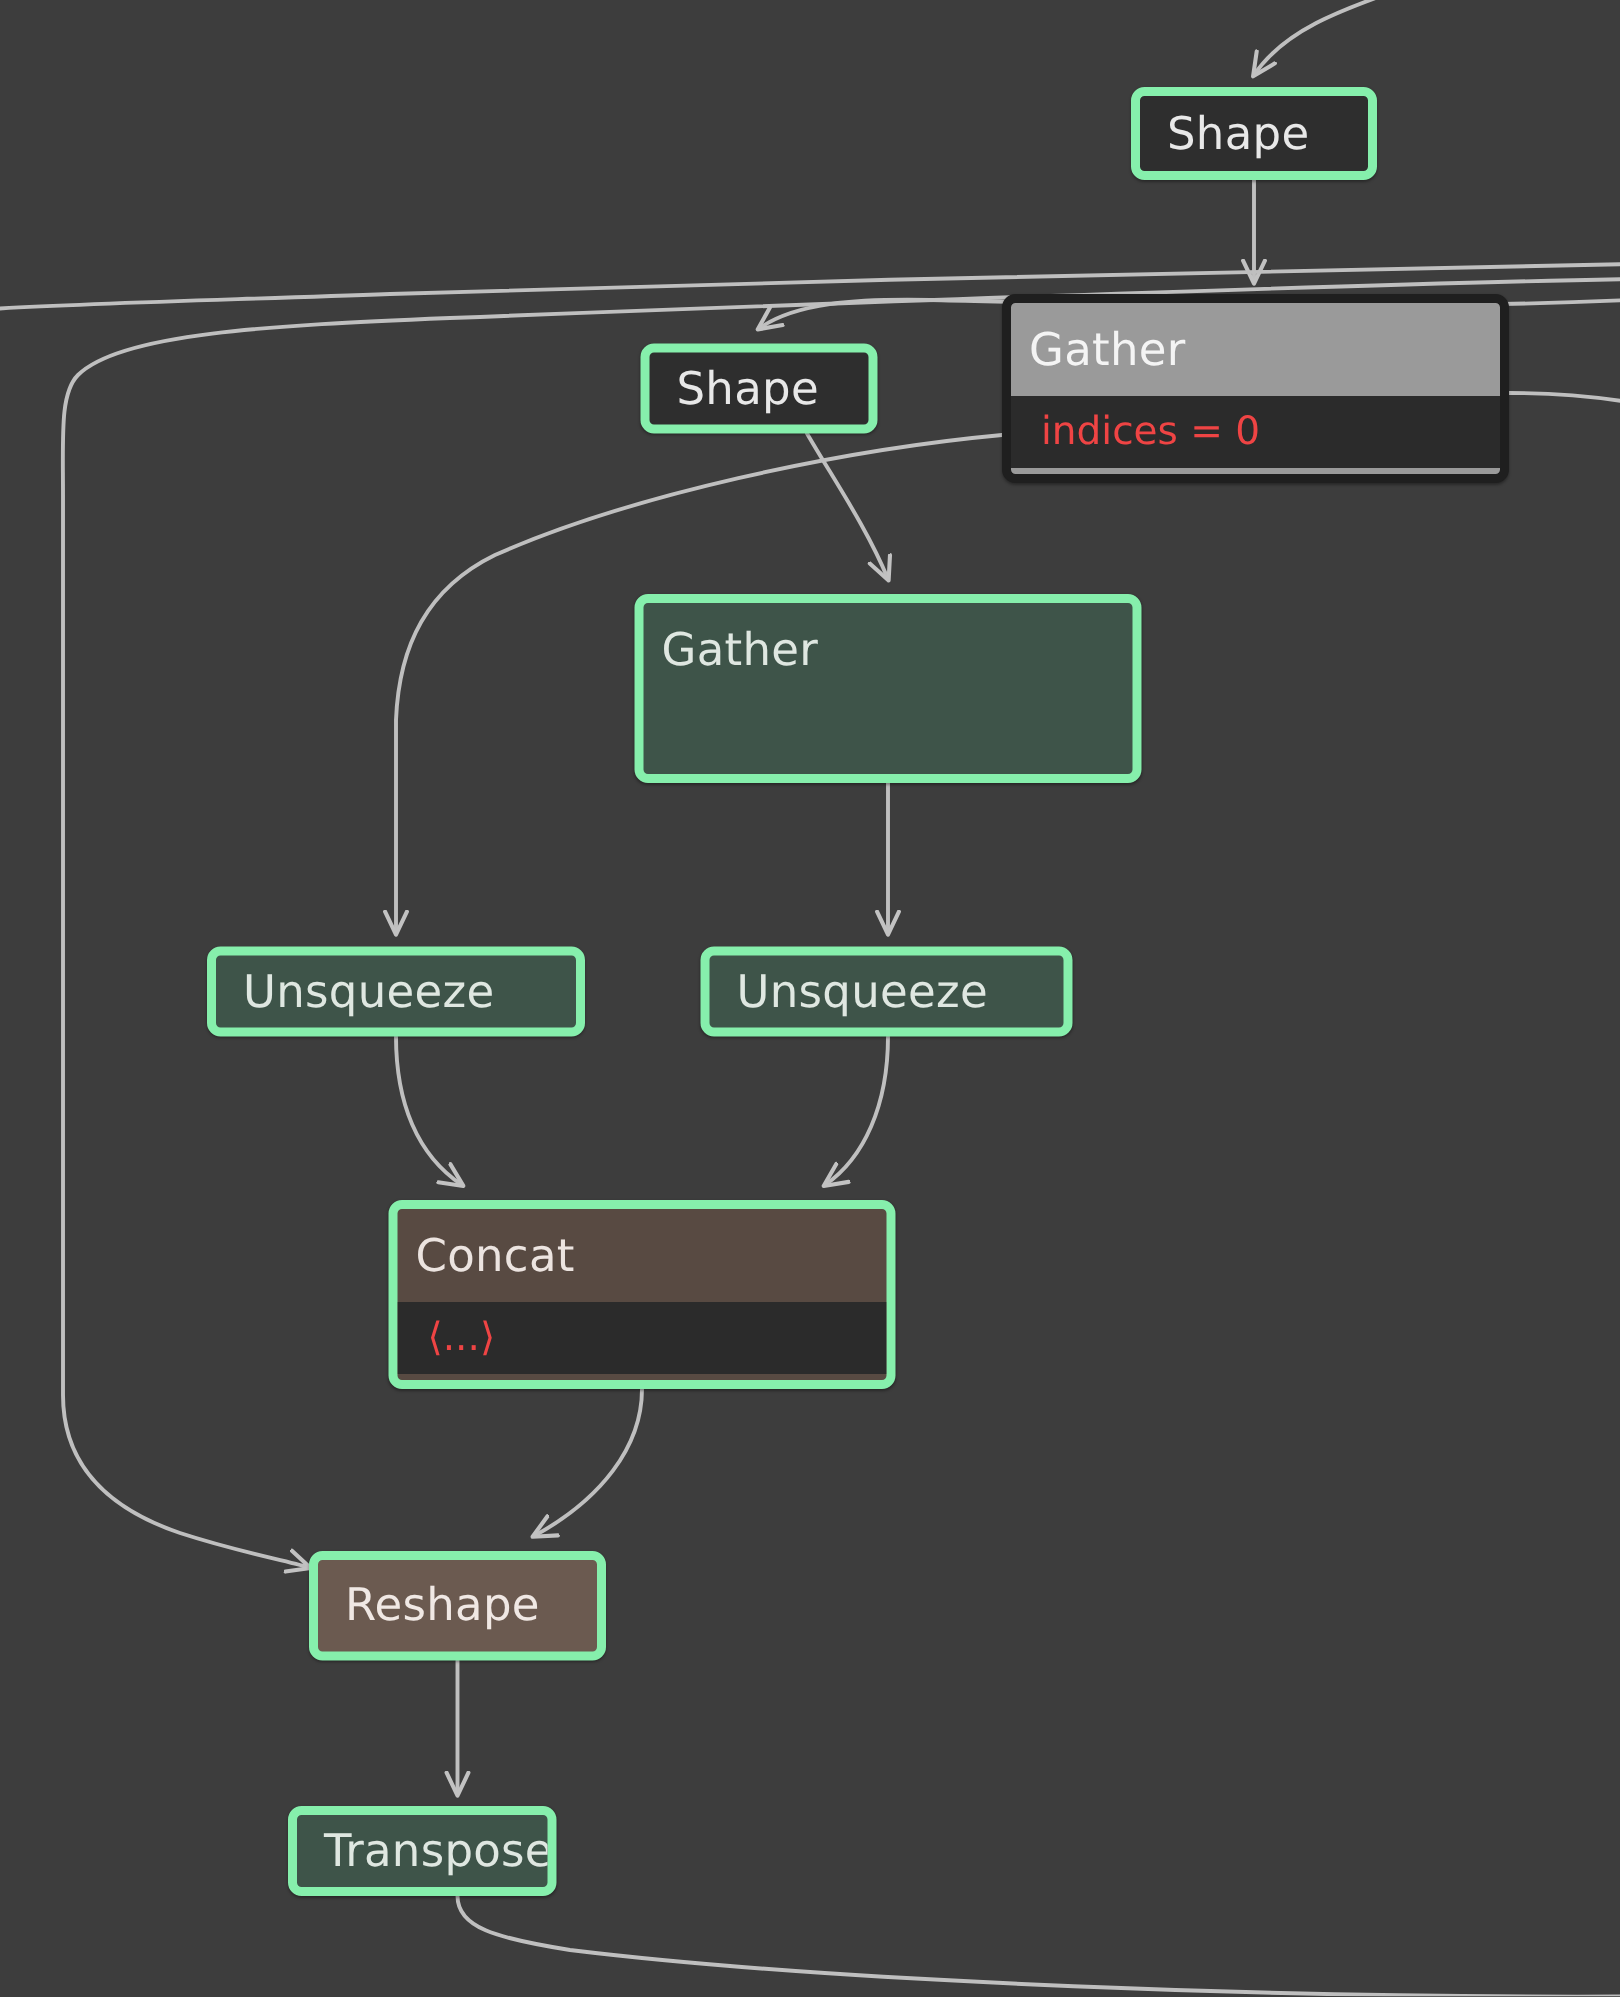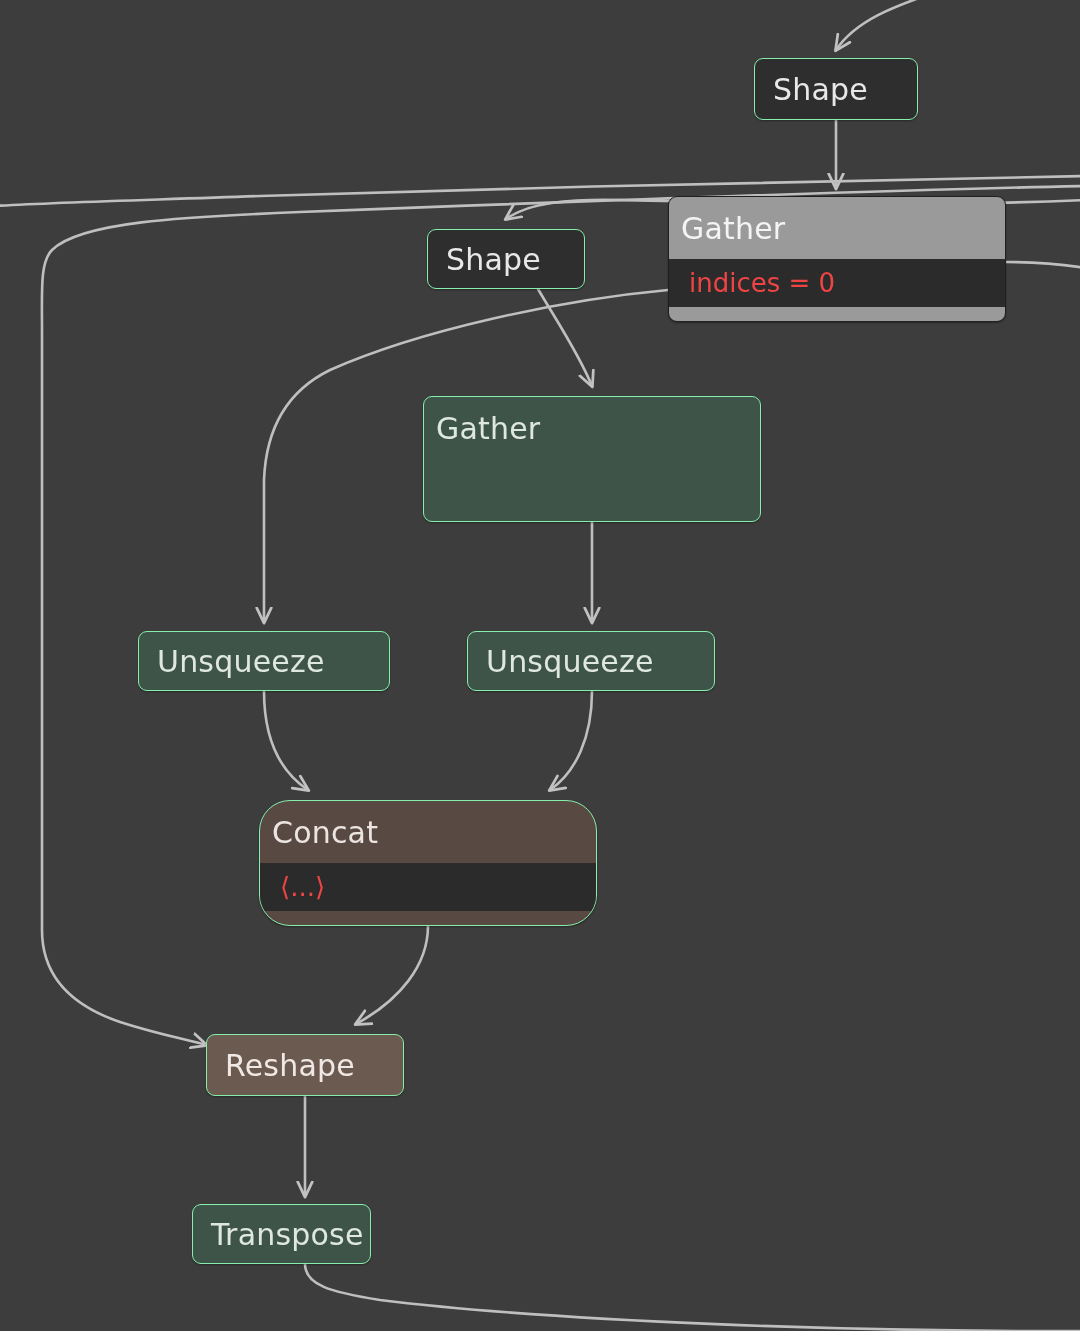--- a/index.html
+++ b/index.html
@@ -25,21 +25,21 @@
     top: 0;
     width: 1080px;
     height: 1331px;
     pointer-events: none;
   }
   .node {
     position: absolute;
     border-radius: 9px;
     box-sizing: border-box;
     overflow: hidden;
-    border: 1px solid #86efac;
+    border: 6px solid #86efac;
     box-shadow: 0 1px 2px rgba(0,0,0,0.35);
   }
   .node .hdr {
     display: flex;
     align-items: center;
     box-sizing: border-box;
     width: 100%;
     height: 100%;
     padding: 0 18px;
     font-size: 30px;
@@ -62,21 +62,21 @@
     background: #2b2b2b;
     color: #ef4444;
     font-size: 26px;
     white-space: nowrap;
   }
   
   .fill-dark   { background: #2e2e2e; }
   .fill-dark .hdr   { color: #e8e8e8; }
   .fill-green  { background: #3e5449; }
   .fill-green .hdr  { color: #dfe7e1; }
-  .fill-brown  { background: #584a42; border-radius: 31px; }
+  .fill-brown  { background: #584a42; }
   .fill-brown .hdr  { color: #ece4e0; }
   .fill-brown2 { background: #6b5a50; }
   .fill-brown2 .hdr { color: #f0e8e4; }
   .fill-sel    { background: #9a9a9a; }
   .fill-sel .hdr    { color: #f4f4f4; }
   .node.selected { border-color: #1f1f1f; }
 </style>
 </head>
 <body>
 
@@ -152,21 +152,21 @@
 
   <div class="node fill-green" style="left:467px; top:631px; width:248px; height:60px;">
     <div class="hdr">Unsqueeze</div>
   </div>
 
   <div class="node fill-brown two-row" style="left:259px; top:800px; width:338px; height:126px;">
     <div class="hdr">Concat</div>
     <div class="attr">⟨...⟩</div>
   </div>
 
-  <div class="node fill-brown2" style="left:206px; top:1034px; width:198px; height:62px;">
+  <div class="node fill-brown2" style="left:206px; top:1034px; width:198px; height:73px;">
     <div class="hdr">Reshape</div>
   </div>
 
   <div class="node fill-green" style="left:192px; top:1204px; width:179px; height:60px;">
     <div class="hdr">Transpose</div>
   </div>
 
 </div>
 
 </body></html>

